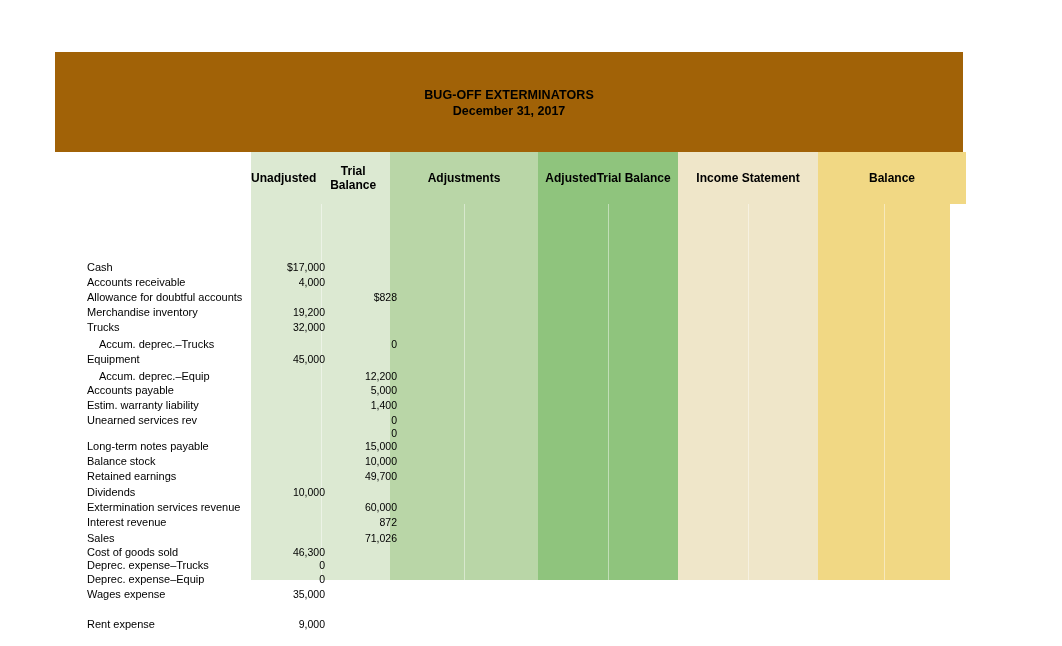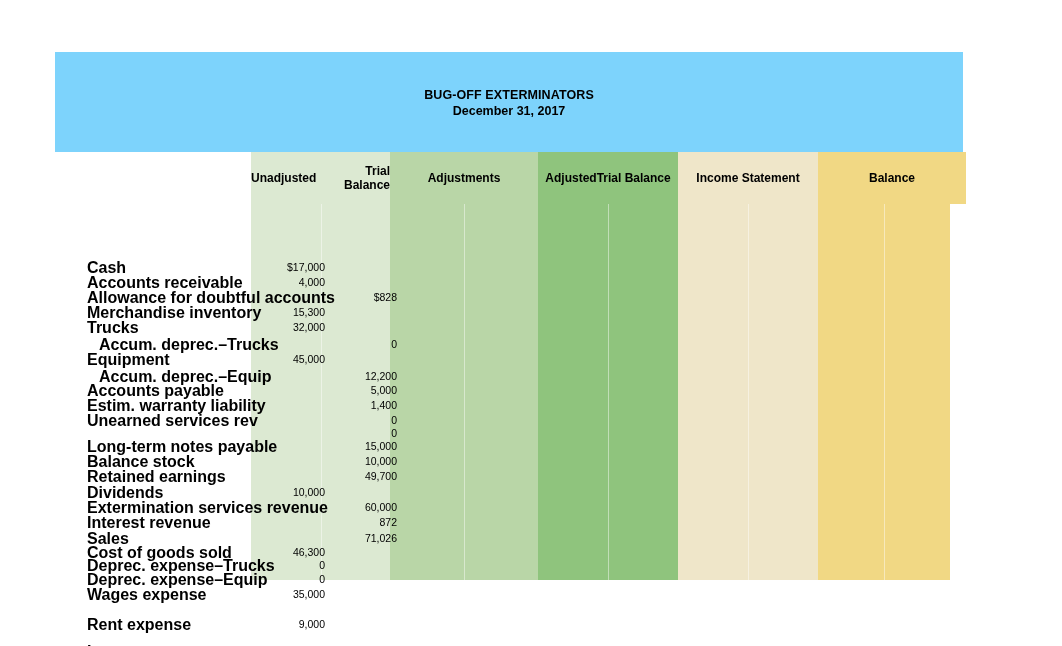--- a/index.html
+++ b/index.html
@@ -22,21 +22,21 @@
     box-shadow: 0 0 14px 6px rgba(255,255,255,0.95);
   }
 
   
   #title-block {
     position: absolute;
     left: 0;
     top: 0;
     width: 908px;
     height: 100px;
-    background: #7dd3fc;
+    background: #a16207;
     text-align: center;
   }
   #title-block .line1 {
     position: absolute;
     left: 0; right: 0;
     top: 36px;
     font-size: 12.5px;
     font-weight: bold;
     color: #000000;
     letter-spacing: 0.1px;
@@ -65,21 +65,21 @@
     display: flex;
     align-items: center;
     justify-content: center;
     text-align: center;
     font-size: 12px;
     font-weight: bold;
     color: #000000;
     line-height: 14px;
     box-sizing: border-box;
   }
-  .hdr span { display: block; text-align: right; }
+  .hdr span { display: block; }
 
   
   #body-band {
     position: absolute;
     left: 0;
     top: 152px;
     height: 376px;
     width: 908px;
   }
   .stripe {
@@ -107,25 +107,24 @@
     position: absolute;
     left: 0;
     width: 908px;
     height: 15px;
   }
   .acct {
     position: absolute;
     left: 32px;
     top: 0;
     width: 200px;
-    font-size: 16px;
+    font-size: 11px;
     color: #000000;
     white-space: nowrap;
     line-height: 15px;
-    font-weight: bold;
   }
   .acct.ind { left: 44px; }
   .dr, .cr {
     position: absolute;
     top: 0;
     font-size: 10.5px;
     color: #000000;
     text-align: right;
     line-height: 15px;
   }
@@ -186,21 +185,21 @@
         <div class="dr">4,000</div>
         <div class="cr"></div>
       </div>
       <div class="row" style="top: 86px;">
         <div class="acct">Allowance for   doubtful accounts</div>
         <div class="dr"></div>
         <div class="cr">$828</div>
       </div>
       <div class="row" style="top: 101px;">
         <div class="acct">Merchandise inventory</div>
-        <div class="dr">15,300</div>
+        <div class="dr">19,200</div>
         <div class="cr"></div>
       </div>
       <div class="row" style="top: 116px;">
         <div class="acct">Trucks</div>
         <div class="dr">32,000</div>
         <div class="cr"></div>
       </div>
       <div class="row" style="top: 133px;">
         <div class="acct ind">Accum. deprec.–Trucks</div>
         <div class="dr"></div>

